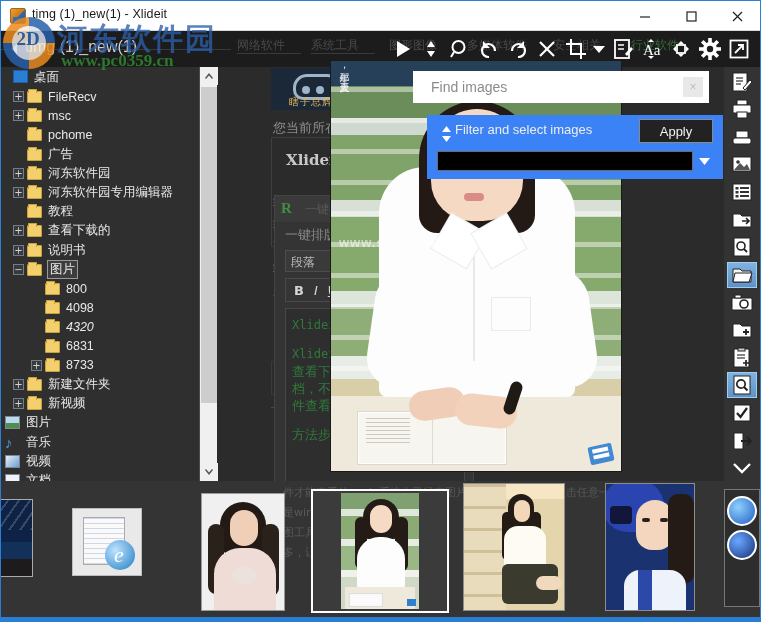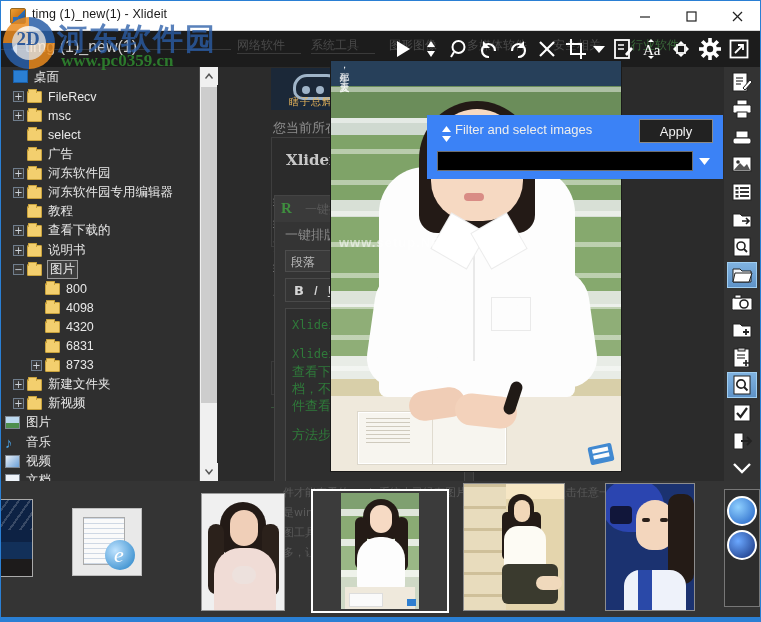--- a/index.html
+++ b/index.html
@@ -391,21 +391,21 @@
           <span class="fold" style="left: 26px; top: 4px;"></span>
           <span class="tlabel" style="left: 47px;">FileRecv</span>
         </div>
         <div class="trow" style="position: absolute; left: 0px; right: 0px; top: 39.2px;">
           <span class="exp" style="left: 12px; top: 4px;">+</span>
           <span class="fold" style="left: 26px; top: 4px;"></span>
           <span class="tlabel" style="left: 47px;">msc</span>
         </div>
         <div class="trow" style="position: absolute; left: 0px; right: 0px; top: 58.4px;">
           <span class="fold" style="left: 26px; top: 4px;"></span>
-          <span class="tlabel" style="left: 47px;">select</span>
+          <span class="tlabel" style="left: 47px;">pchome</span>
         </div>
         <div class="trow" style="position: absolute; left: 0px; right: 0px; top: 77.6px; text-decoration: underline;">
           <span class="fold" style="left: 26px; top: 4px;"></span>
           <span class="tlabel" style="left: 47px;">广告</span>
         </div>
         <div class="trow" style="position: absolute; left: 0px; right: 0px; top: 96.8px;">
           <span class="exp" style="left: 12px; top: 4px;">+</span>
           <span class="fold" style="left: 26px; top: 4px;"></span>
           <span class="tlabel" style="left: 47px;">河东软件园</span>
         </div>
@@ -434,21 +434,21 @@
           <span class="tlabel" style="left: 47px;">图片</span>
         </div>
         <div class="trow" style="position: absolute; left: 0px; right: 0px; top: 212px;">
           <span class="fold" style="left: 44px; top: 4px;"></span>
           <span class="tlabel" style="left: 65px;">800</span>
         </div>
         <div class="trow" style="position: absolute; left: 0px; right: 0px; top: 231.2px;">
           <span class="fold" style="left: 44px; top: 4px;"></span>
           <span class="tlabel" style="left: 65px;">4098</span>
         </div>
-        <div class="trow" style="position: absolute; left: 0px; right: 0px; top: 250.4px;">
+        <div class="trow" style="position: absolute; left: 0px; right: 0px; top: 250.4px; font-style: italic;">
           <span class="fold" style="left: 44px; top: 4px;"></span>
           <span class="tlabel" style="left: 65px;">4320</span>
         </div>
         <div class="trow" style="position: absolute; left: 0px; right: 0px; top: 269.6px;">
           <span class="fold" style="left: 44px; top: 4px;"></span>
           <span class="tlabel" style="left: 65px;">6831</span>
         </div>
         <div class="trow" style="position: absolute; left: 0px; right: 0px; top: 288.8px;">
           <span class="exp" style="left: 30px; top: 4px;">+</span>
           <span class="fold" style="left: 44px; top: 4px;"></span>
@@ -676,20 +676,24 @@
     <div class="ph-eye" style="left:160px; bottom:306px;"></div>
     <div class="ph-lip"></div>
     <div class="ph-collar-l"></div>
     <div class="ph-collar-r"></div>
     <div class="ph-ttl">那年，夏天。</div>
     <div class="ph-wm">www.setup.NET</div>
     <div class="ph-badge"></div>
   </div>
 
   <div class="dlg">
+    <div class="dlg-title">
+      <span>Find images</span>
+      <div class="dlg-x">×</div>
+    </div>
     <div class="dlg-body">
       <div class="dlg-spin">
         <svg width="11" height="16" viewBox="0 0 11 16">
             <path d="M5.5 0 L10 6 L1 6 Z" fill="#fff"></path>
             <path d="M5.5 16 L10 10 L1 10 Z" fill="#fff"></path>
           </svg></div>
       <div class="dlg-flabel">Filter and select images</div>
       <div class="dlg-apply">Apply</div>
       <div class="dlg-combo">
         <div class="dlg-combo-in"></div>

